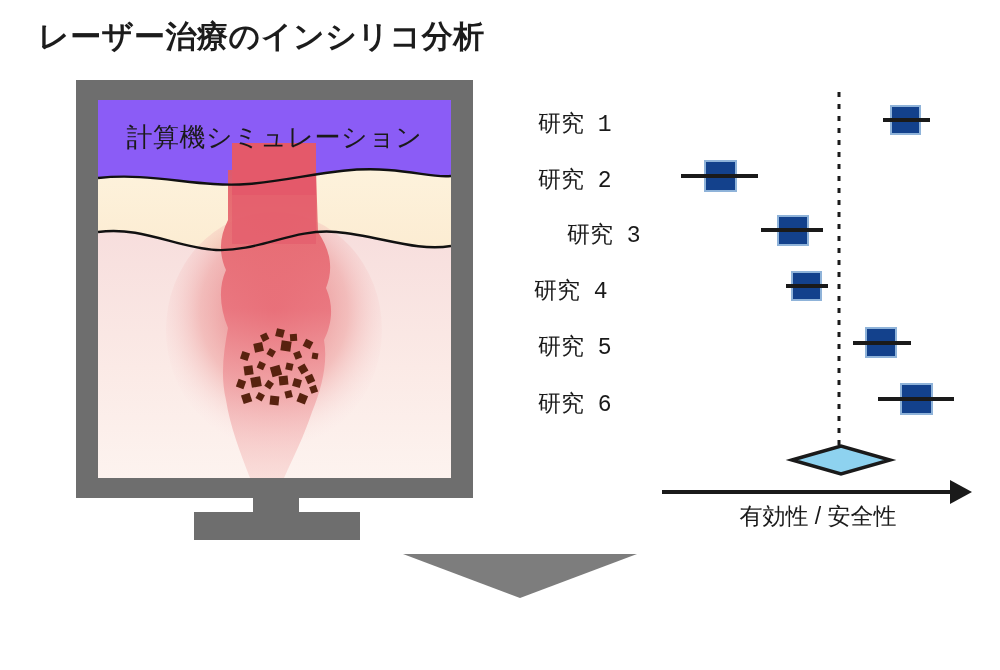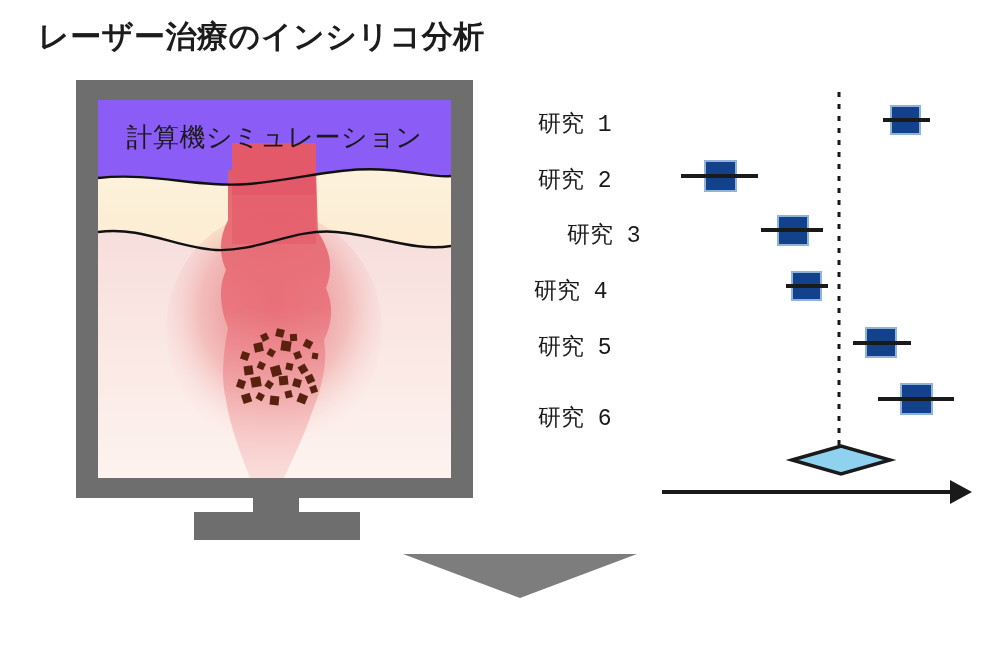--- a/index.html
+++ b/index.html
@@ -293,17 +293,18 @@
         <line x1="142" y1="414" x2="432" y2="414" stroke="#1a1a1a" stroke-width="4"></line>
         <polygon points="430,402 452,414 430,426" fill="#1a1a1a"></polygon>
       </g>
     </svg>
 
     <div class="row-label" style="left:18px;  top:30px;">研究 1</div>
     <div class="row-label" style="left:18px;  top:86px;">研究 2</div>
     <div class="row-label" style="left:18px;  top:141px;margin-left:29px;">研究 3</div>
     <div class="row-label" style="left:14px;  top:197px;">研究 4</div>
     <div class="row-label" style="left:18px;  top:253px;">研究 5</div>
-    <div class="row-label" style="left:18px;  top:324px;">研究 6</div>
+    <div class="row-label" style="left:18px;  top:310px;">研究 6</div>
   </div>
 
+  <div class="axis-label">有効性 / 安全性</div>
 
 </div>
 
 </body></html>

